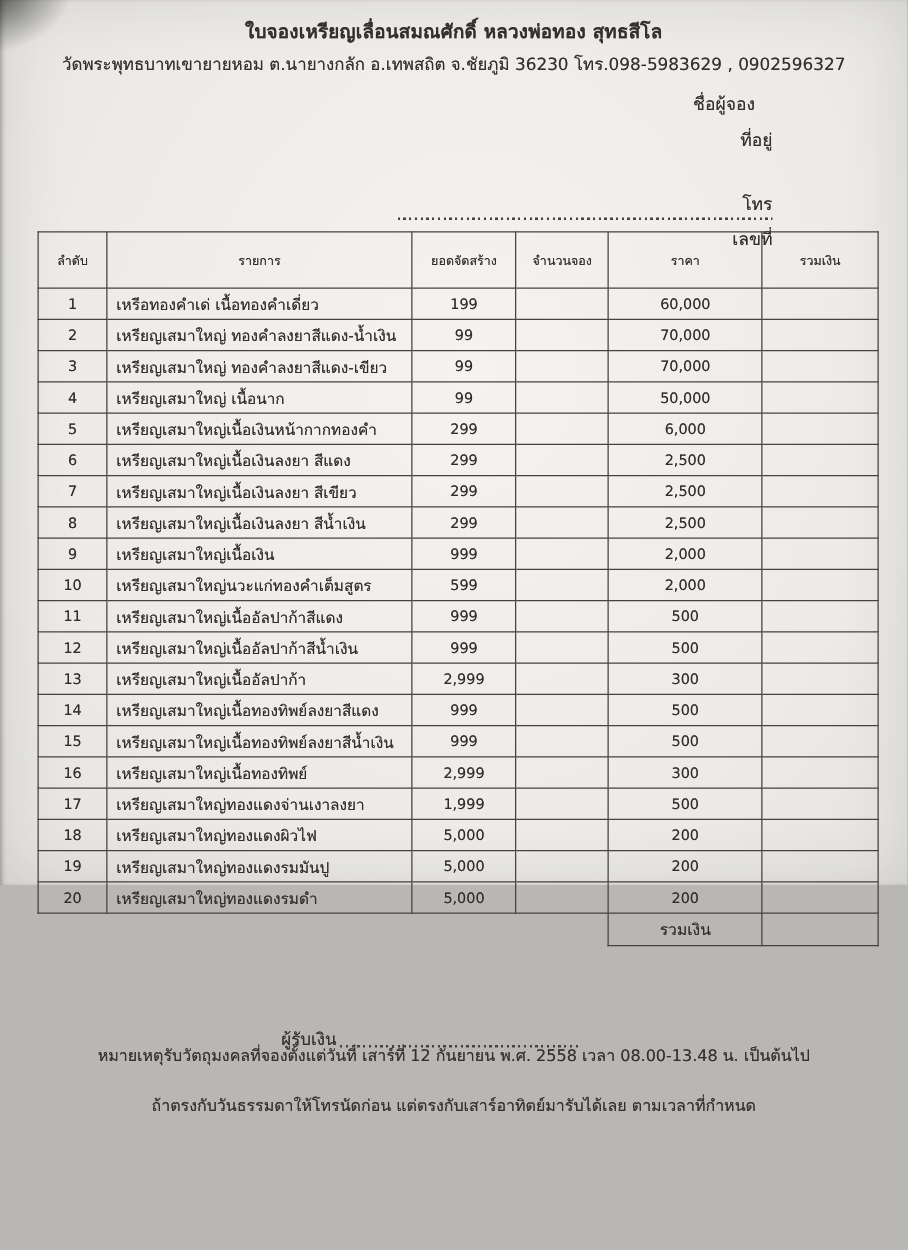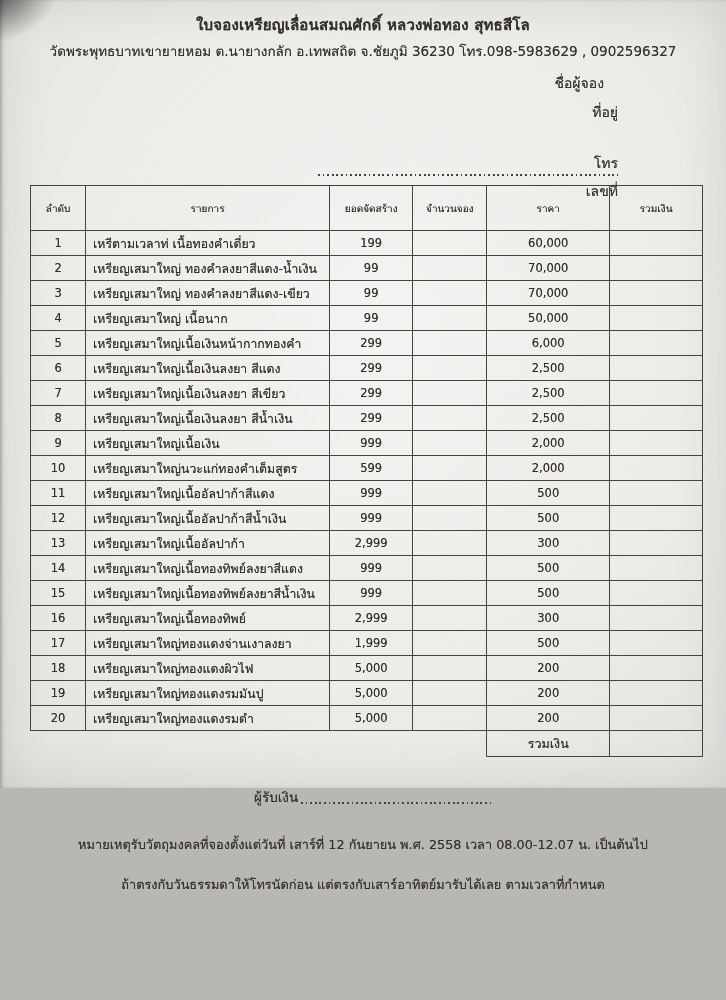--- a/index.html
+++ b/index.html
@@ -2,21 +2,21 @@
 <html><head>
 <meta charset="utf-8">
 <style>
   html,body{margin:0;padding:0;}
   body{
     width:726px;height:1000px;overflow:hidden;
     font-family:"DejaVu Sans","Liberation Sans",sans-serif;
     background:#b9b7b4;
   }
   .page{
-    position:relative;width:726px;height:788px;
+    position:relative;width:726px;height:708px;
     background:
       radial-gradient(ellipse 90px 70px at -12px -12px, rgba(15,15,15,.8), rgba(40,40,40,.25) 55%, rgba(0,0,0,0) 78%),
       radial-gradient(ellipse 600px 700px at 52% 42%, #f4f3f1 0%, #ecebe8 55%, #e1dfdc 100%);
     box-shadow:inset 0 0 50px rgba(70,65,60,.15), inset 3px 0 4px -2px rgba(0,0,0,.35);
     color:#34312d;
     text-decoration:underline;
   }
   .page *{box-sizing:border-box;}
   .txt{text-shadow:0 0 .5px rgba(60,55,50,.65);}
   .title{
@@ -58,22 +58,22 @@
     border:1px solid #46423e;
     padding:0 4px;text-align:center;vertical-align:middle;
     overflow:hidden;white-space:nowrap;
   }
   .order-table thead th{height:45px;font-weight:normal;font-size:10px;}
   .order-table tbody td{height:25px;font-size:11.5px;}
   .order-table tbody td.item{text-align:left;padding-left:7px;font-size:12.3px;}
   .order-table tfoot td{height:26px;font-size:12.5px;}
   .order-table tfoot td.spacer{border:none;background:transparent;}
   .receiver{
-    position:absolute;top:786px;left:225px;width:238px;
-    display:flex;align-items:flex-end;font-size:13.5px;margin-left:29px;
+    position:absolute;top:820px;left:225px;width:238px;
+    display:flex;align-items:flex-end;font-size:13.5px;
   }
   .note{position:absolute;left:0;width:100%;text-align:center;font-size:12.8px;}
   .note1{top:834px;}
   .note2{top:874px;}
 </style>
 </head>
 <body>
 
 <div class="page">
 
@@ -117,21 +117,21 @@
         <th class="txt">ยอดจัดสร้าง</th>
         <th class="txt">จำนวนจอง</th>
         <th class="txt">ราคา</th>
         <th class="txt">รวมเงิน</th>
       </tr>
     </thead>
     <tbody>
 
         <tr>
           <td class="txt">1</td>
-          <td class="item txt">เหรีตามเวลาท่ เนื้อทองคำเดี่ยว</td>
+          <td class="item txt">เหรีอทองคำเด่ เนื้อทองคำเดี่ยว</td>
           <td class="txt">199</td>
           <td class="txt"></td>
           <td class="txt">60,000</td>
           <td class="txt"></td>
         </tr>
 
         <tr>
           <td class="txt">2</td>
           <td class="item txt">เหรียญเสมาใหญ่ ทองคำลงยาสีแดง-น้ำเงิน</td>
           <td class="txt">99</td>
@@ -309,16 +309,16 @@
         <td class="txt"></td>
       </tr>
     </tfoot>
   </table>
 
   <div class="receiver">
     <span class="lbl txt">ผู้รับเงิน</span>
     <span class="dots"></span>
   </div>
 
-  <div class="note note1 txt">หมายเหตุรับวัตถุมงคลที่จองตั้งแต่วันที่ เสาร์ที่ 12 กันยายน พ.ศ. 2558  เวลา 08.00-12.07 น. เป็นต้นไป</div>
+  <div class="note note1 txt">หมายเหตุรับวัตถุมงคลที่จองตั้งแต่วันที่ เสาร์ที่ 12 กันยายน พ.ศ. 2558  เวลา 08.00-13.48 น. เป็นต้นไป</div>
   <div class="note note2 txt">ถ้าตรงกับวันธรรมดาให้โทรนัดก่อน แต่ตรงกับเสาร์อาทิตย์มารับได้เลย ตามเวลาที่กำหนด</div>
 
 </div>
 
 </body></html>

